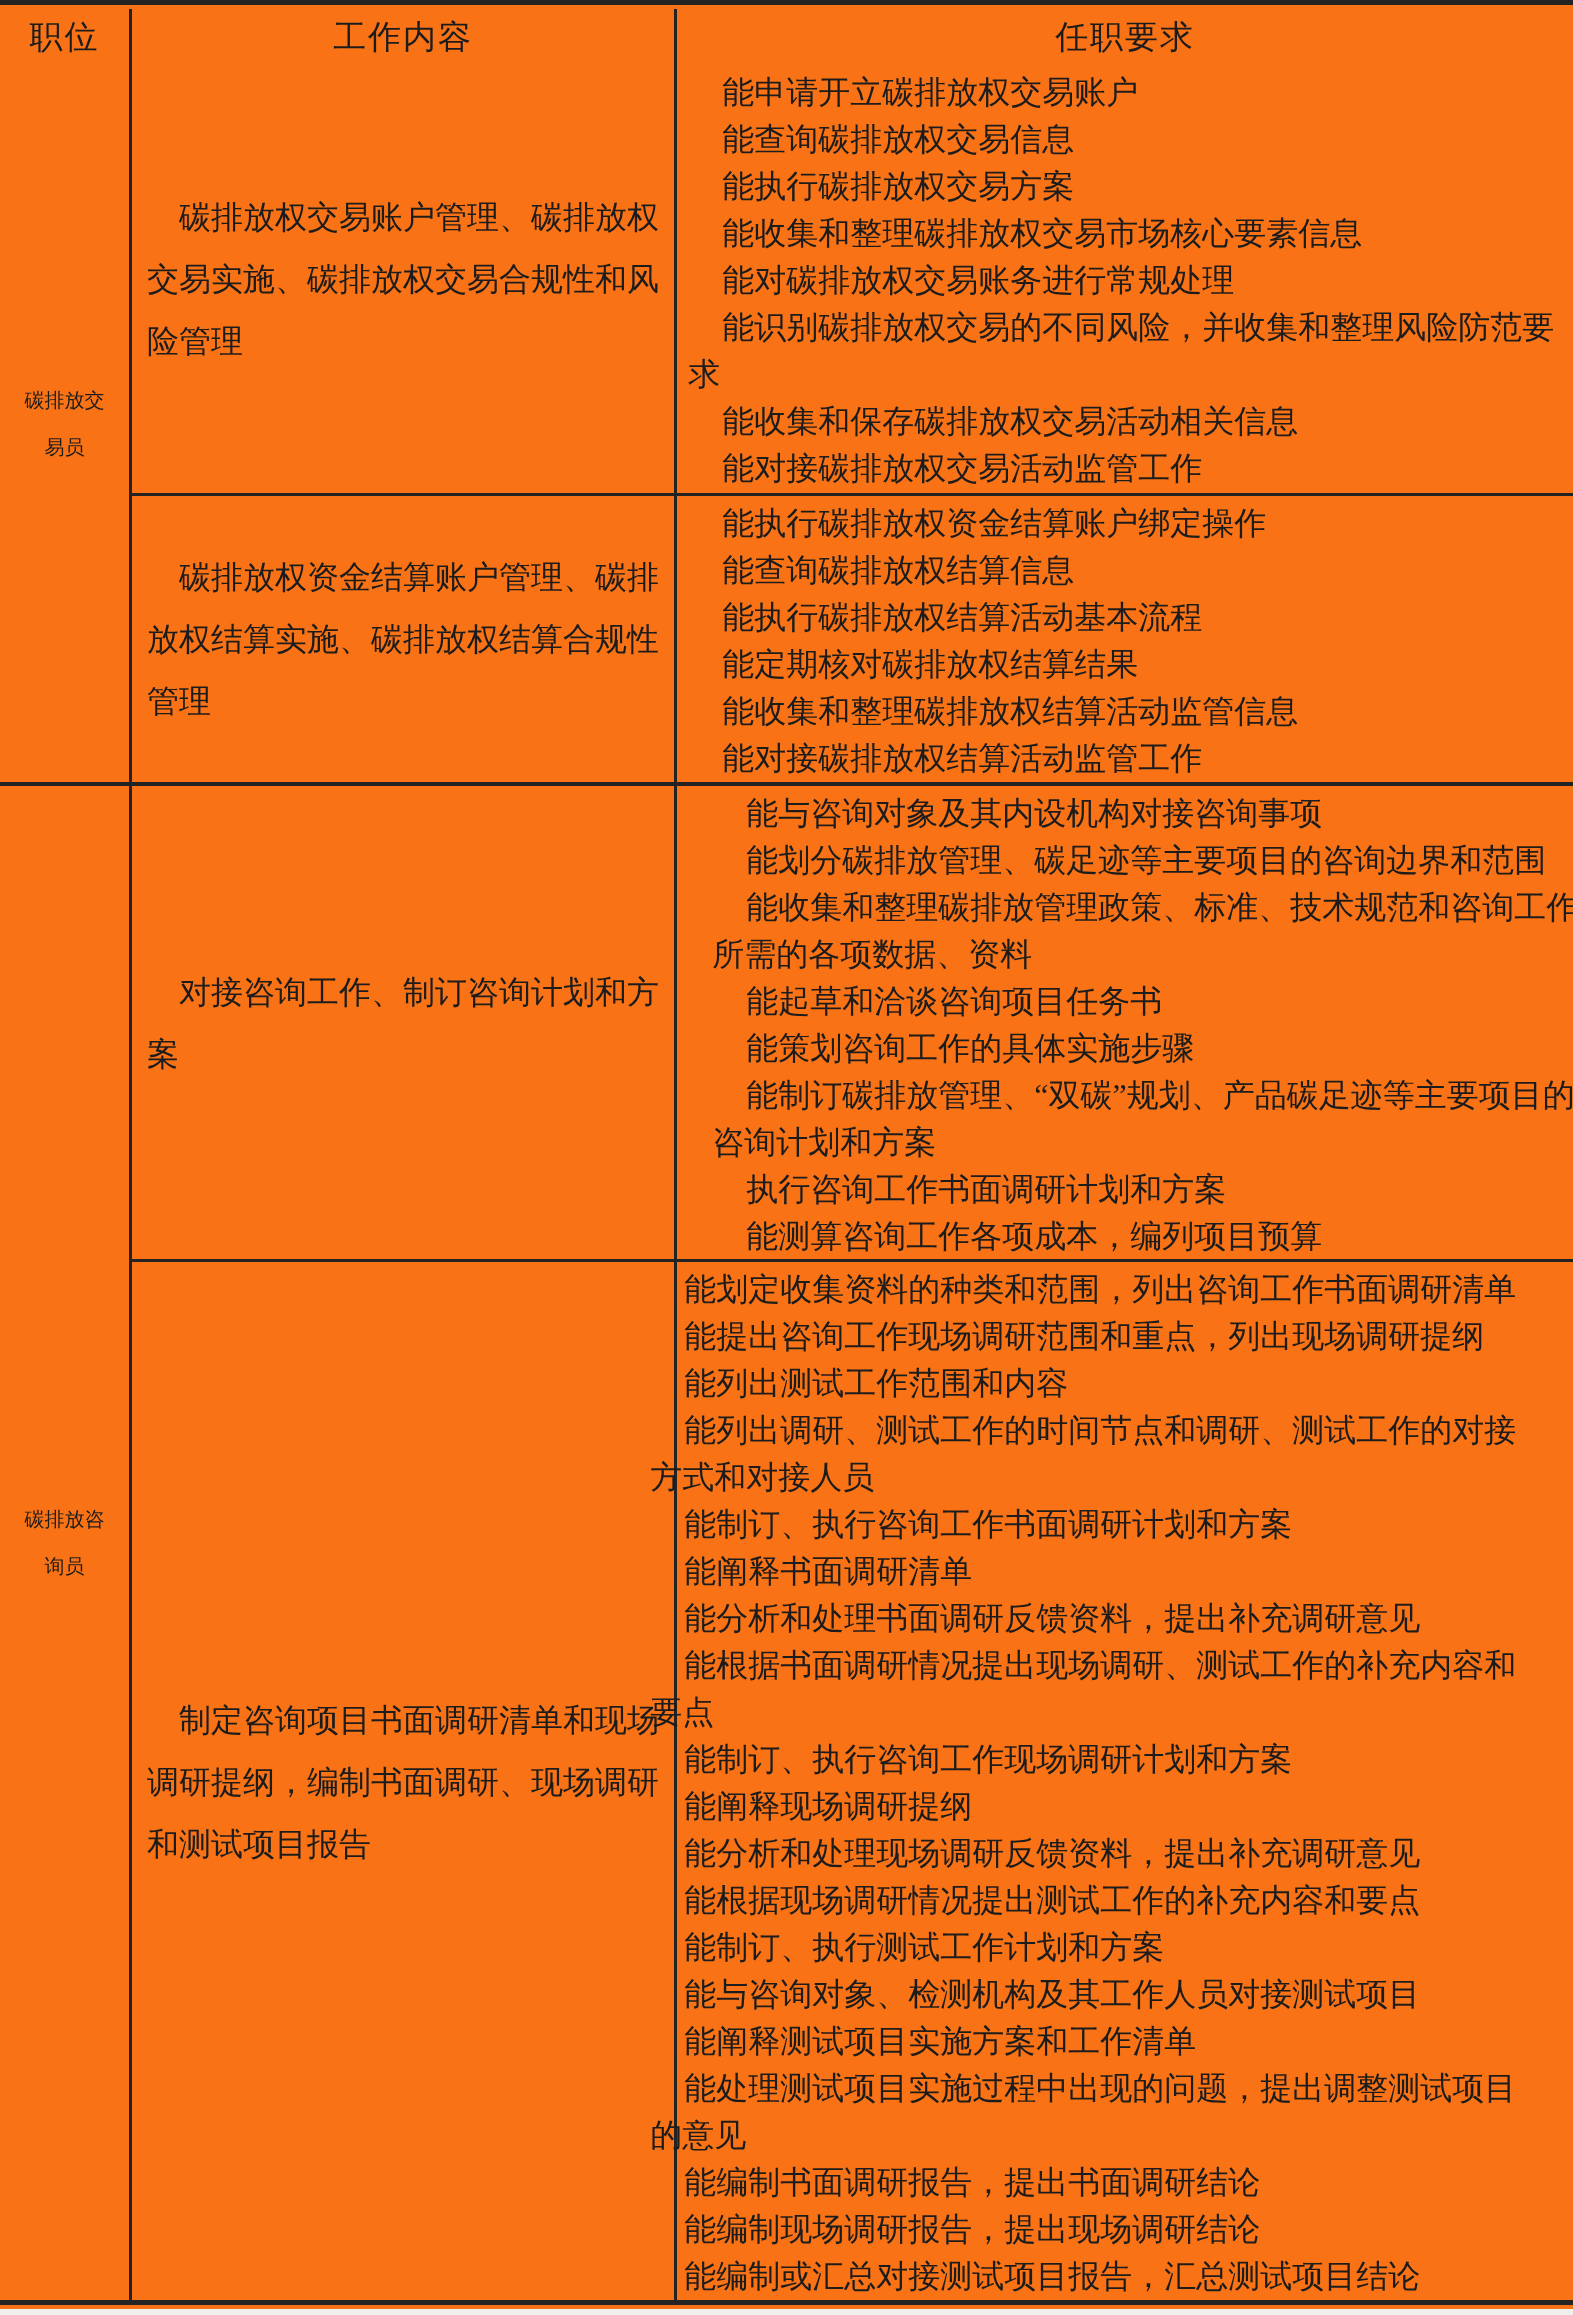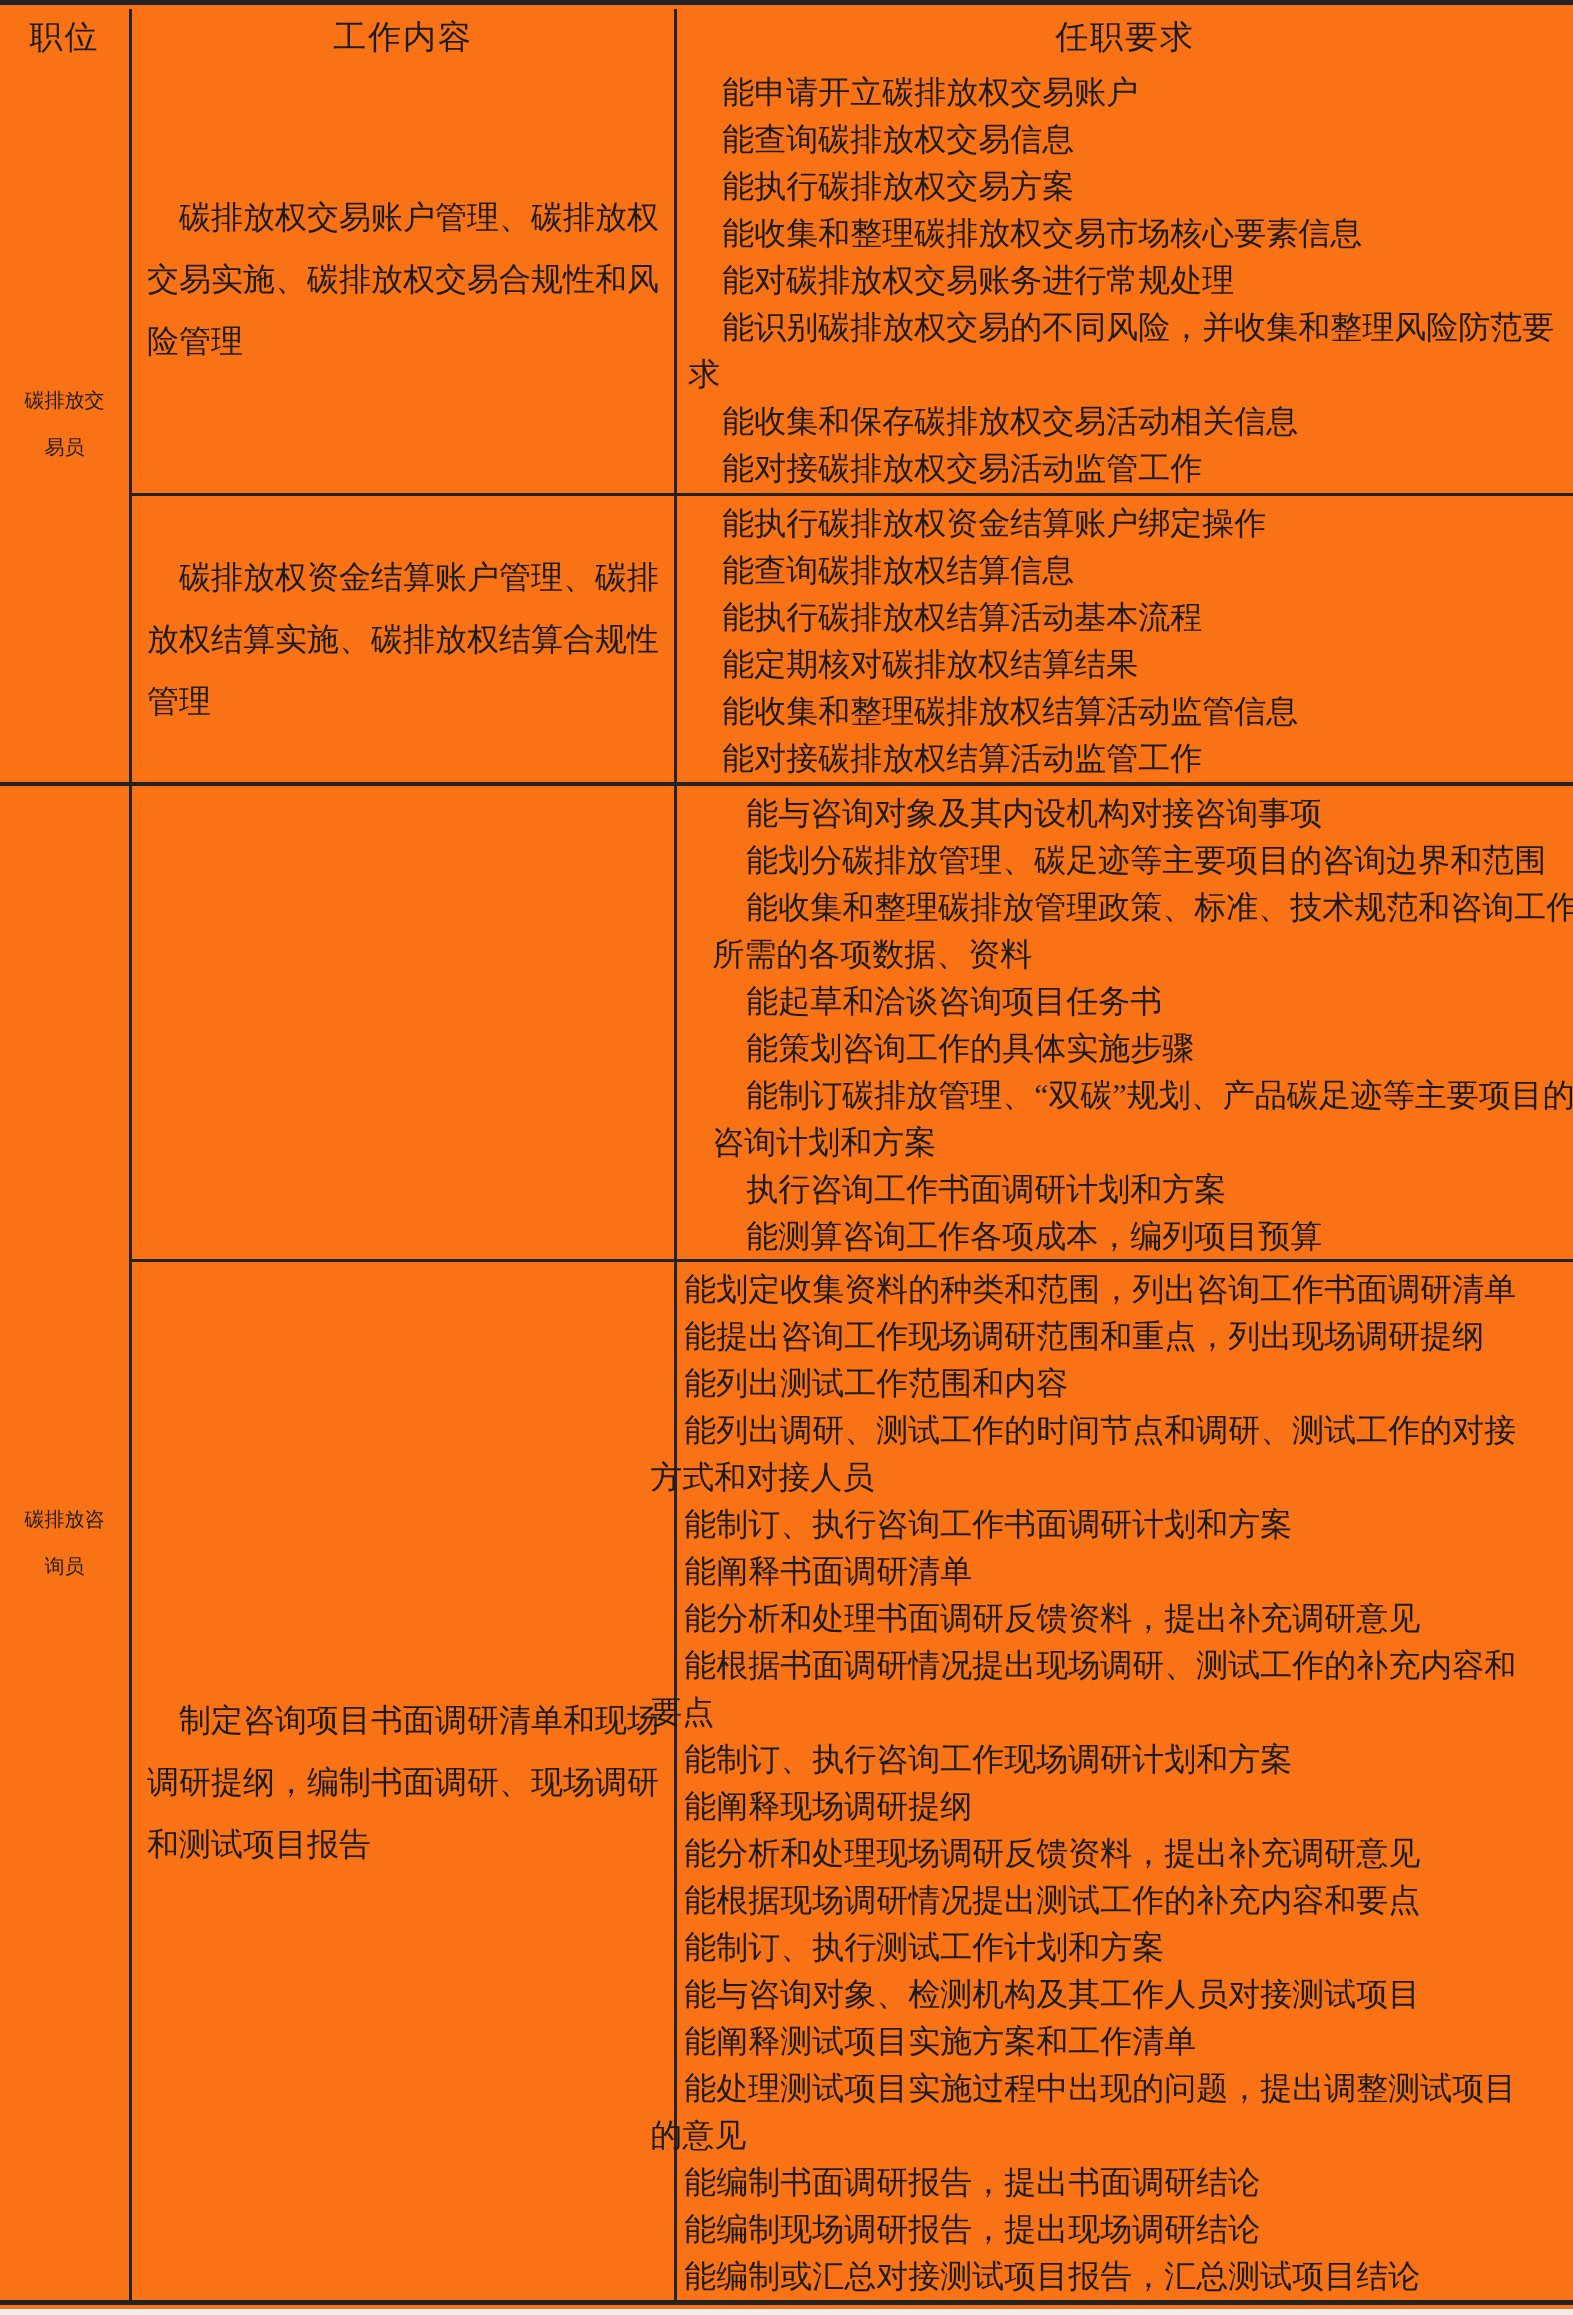--- a/index.html
+++ b/index.html
@@ -57,20 +57,23 @@
 
   <div class="cell pos-cell" style="left:0;top:65px;width:129px;height:718px;">碳排放交易员</div>
   <div class="cell pos-cell" style="left:0;top:786px;width:129px;height:1514px;">碳排放咨询员</div>
 
   <div class="cell content-cell" style="left:132px;top:65px;width:542px;height:428px;">
     <p>碳排放权交易账户管理、碳排放权交易实施、碳排放权交易合规性和风险管理</p>
   </div>
   <div class="cell content-cell" style="left:132px;top:496px;width:542px;height:286px;">
     <p>碳排放权资金结算账户管理、碳排放权结算实施、碳排放权结算合规性管理</p>
   </div>
+  <div class="cell content-cell" style="left:132px;top:786px;width:542px;height:473px;">
+    <p>对接咨询工作、制订咨询计划和方案</p>
+  </div>
   <div class="cell content-cell" style="left:132px;top:1262px;width:542px;height:1039px;">
     <p>制定咨询项目书面调研清单和现场调研提纲，编制书面调研、现场调研和测试项目报告</p>
   </div>
 
   <div class="cell req-cell" style="left:677px;top:65px;width:896px;height:428px;">
       <p class="req-item">能申请开立碳排放权交易账户</p>
       <p class="req-item">能查询碳排放权交易信息</p>
       <p class="req-item">能执行碳排放权交易方案</p>
       <p class="req-item">能收集和整理碳排放权交易市场核心要素信息</p>
       <p class="req-item">能对碳排放权交易账务进行常规处理</p>

